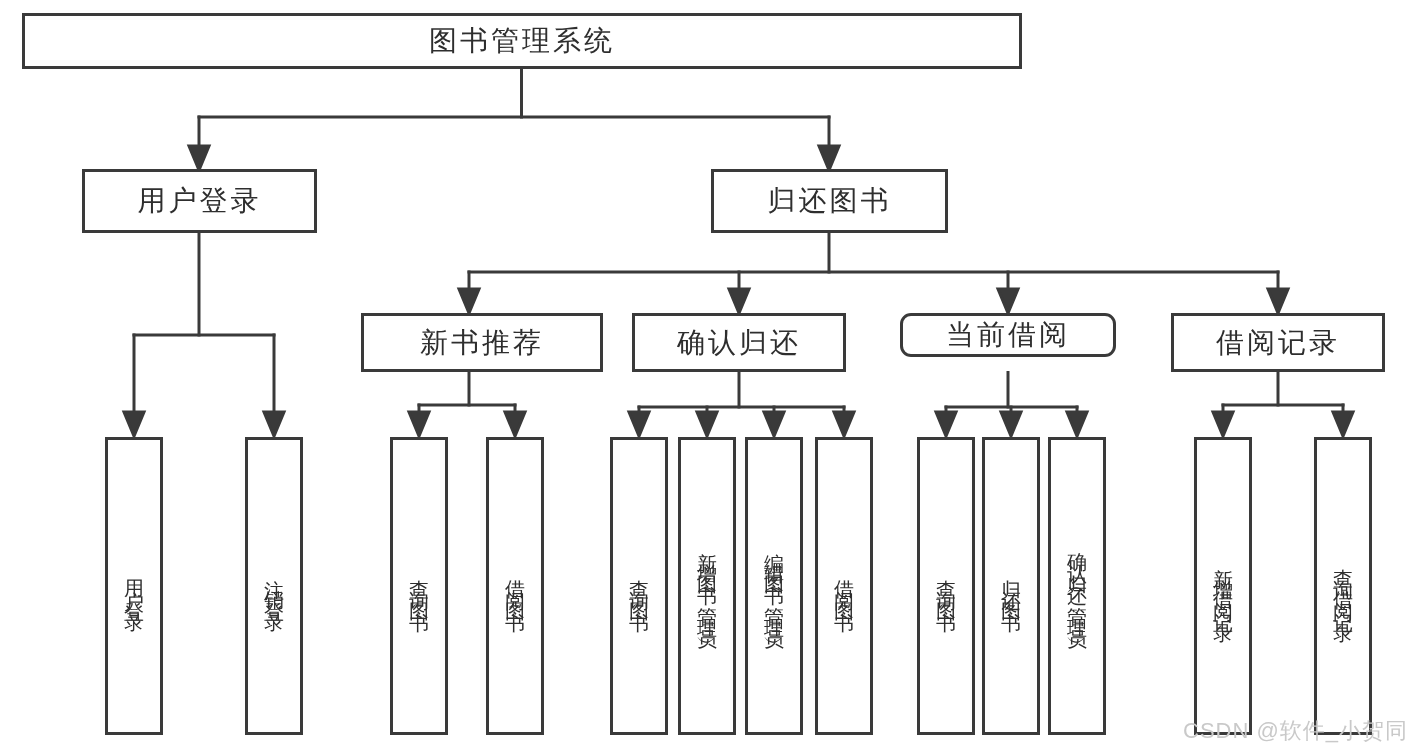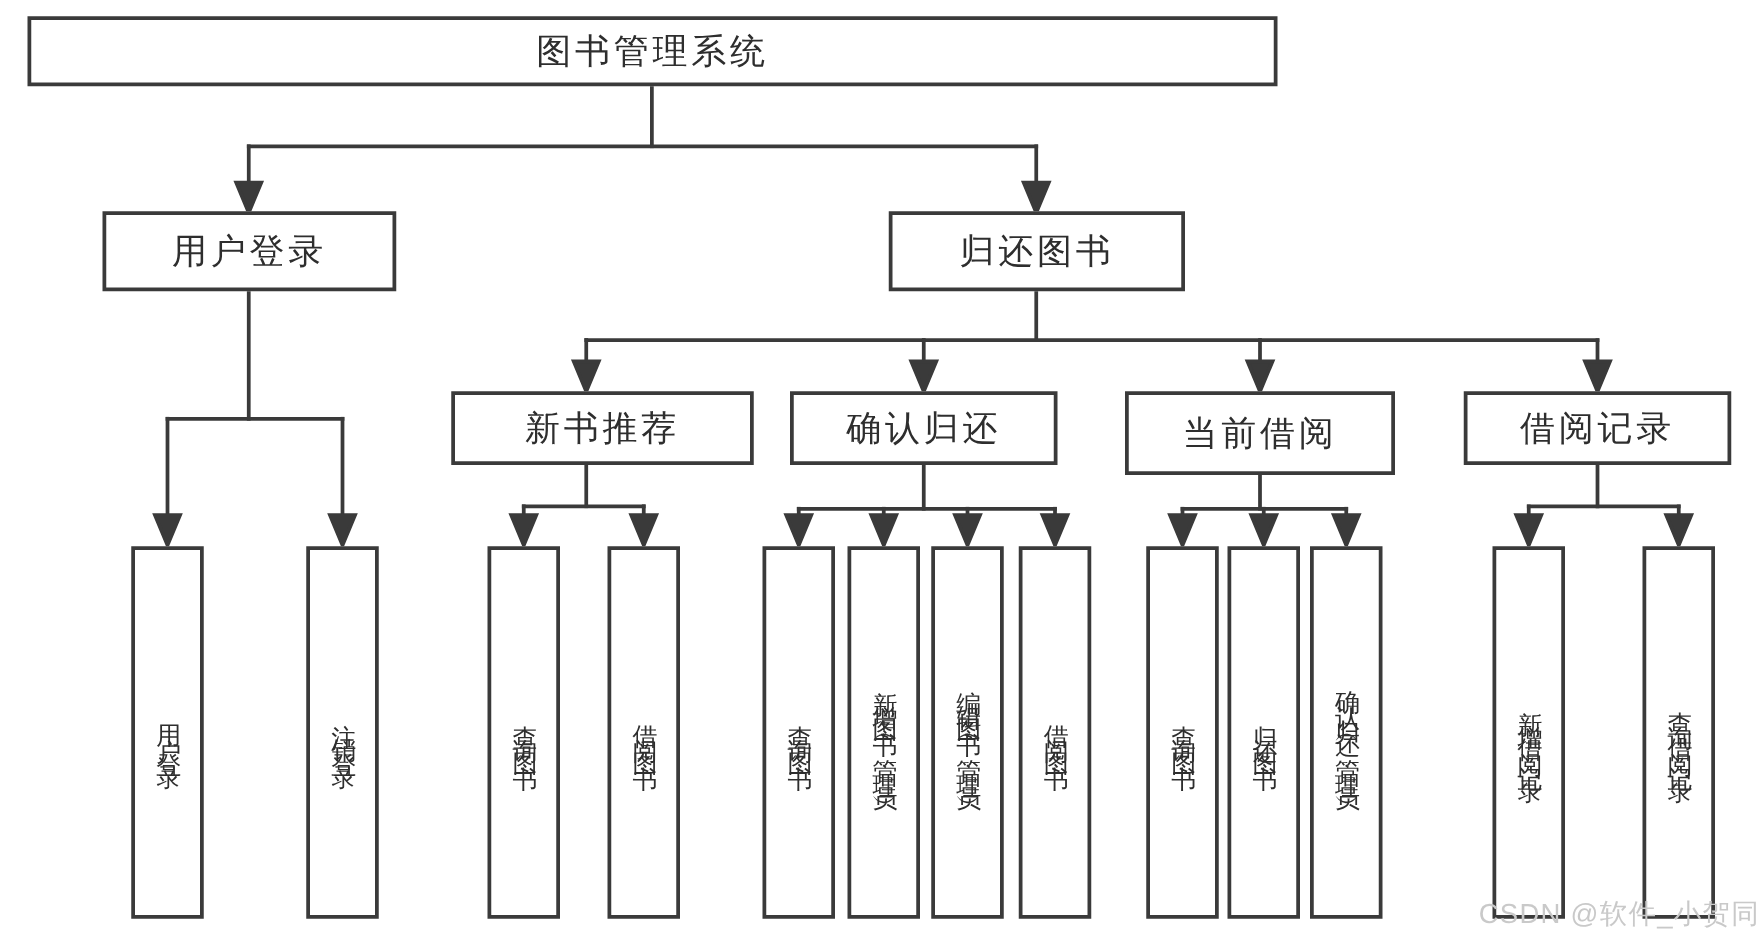--- a/index.html
+++ b/index.html
@@ -30,21 +30,21 @@
   .hnode {
     font-size: 28px;
     letter-spacing: 3px;
     white-space: nowrap;
   }
   .root-node   { left: 22px;   top: 13px;  width: 1000px; height: 56px; }
   .n-userlogin { left: 82px;   top: 169px; width: 235px;  height: 64px; }
   .n-bookmgmt  { left: 711px;  top: 169px; width: 237px;  height: 64px; }
   .n-nbr       { left: 361px;  top: 313px; width: 242px;  height: 59px; }
   .n-bb        { left: 632px;  top: 313px; width: 214px;  height: 59px; }
-  .n-cb        { left: 900px;  top: 313px; width: 216px;  height: 67px; }
+  .n-cb        { left: 900px;  top: 313px; width: 216px;  height: 44px; border-radius: 11px; }
   .n-br        { left: 1171px; top: 313px; width: 214px;  height: 59px; }
   .leaf {
     top: 437px; width: 58px; height: 298px;
   }
   .leaf span {
     writing-mode: vertical-rl;
     text-orientation: mixed;
     font-size: 20px;
     letter-spacing: 11px;
     line-height: 1.05;

